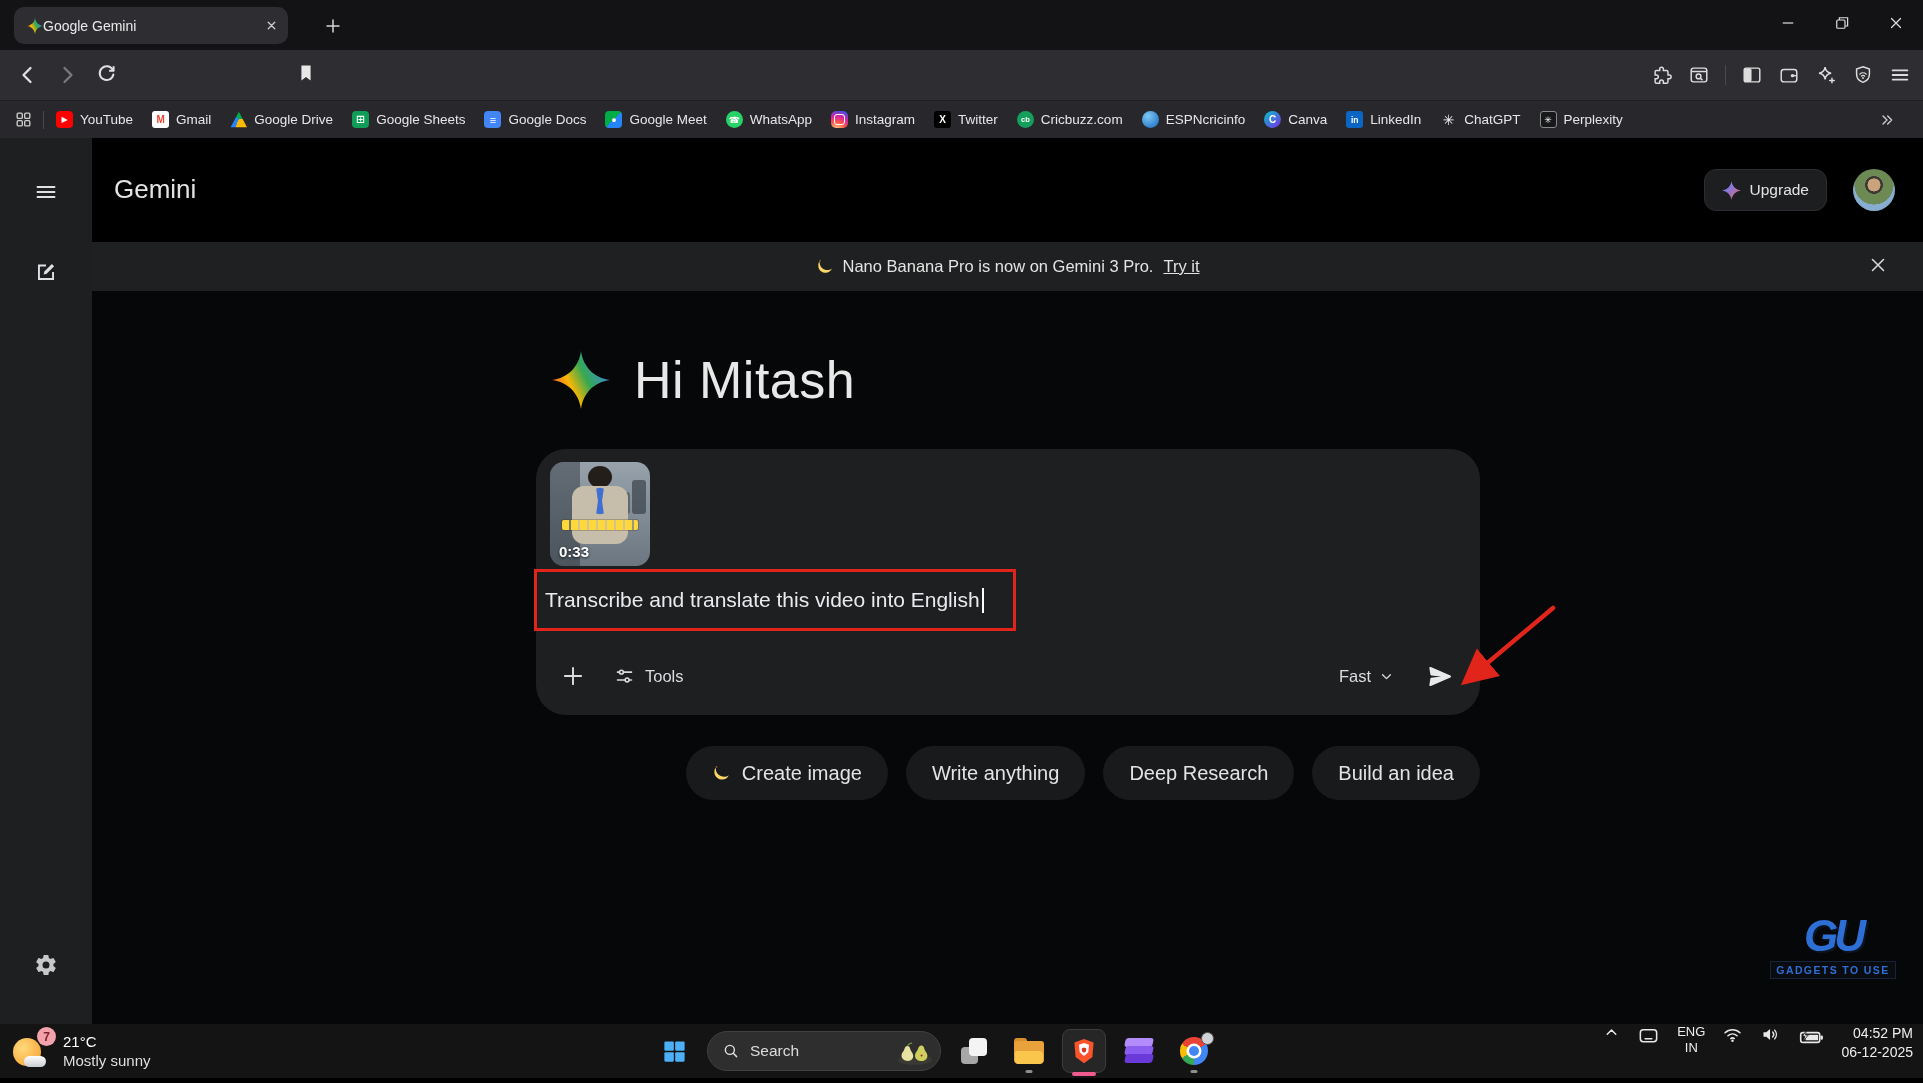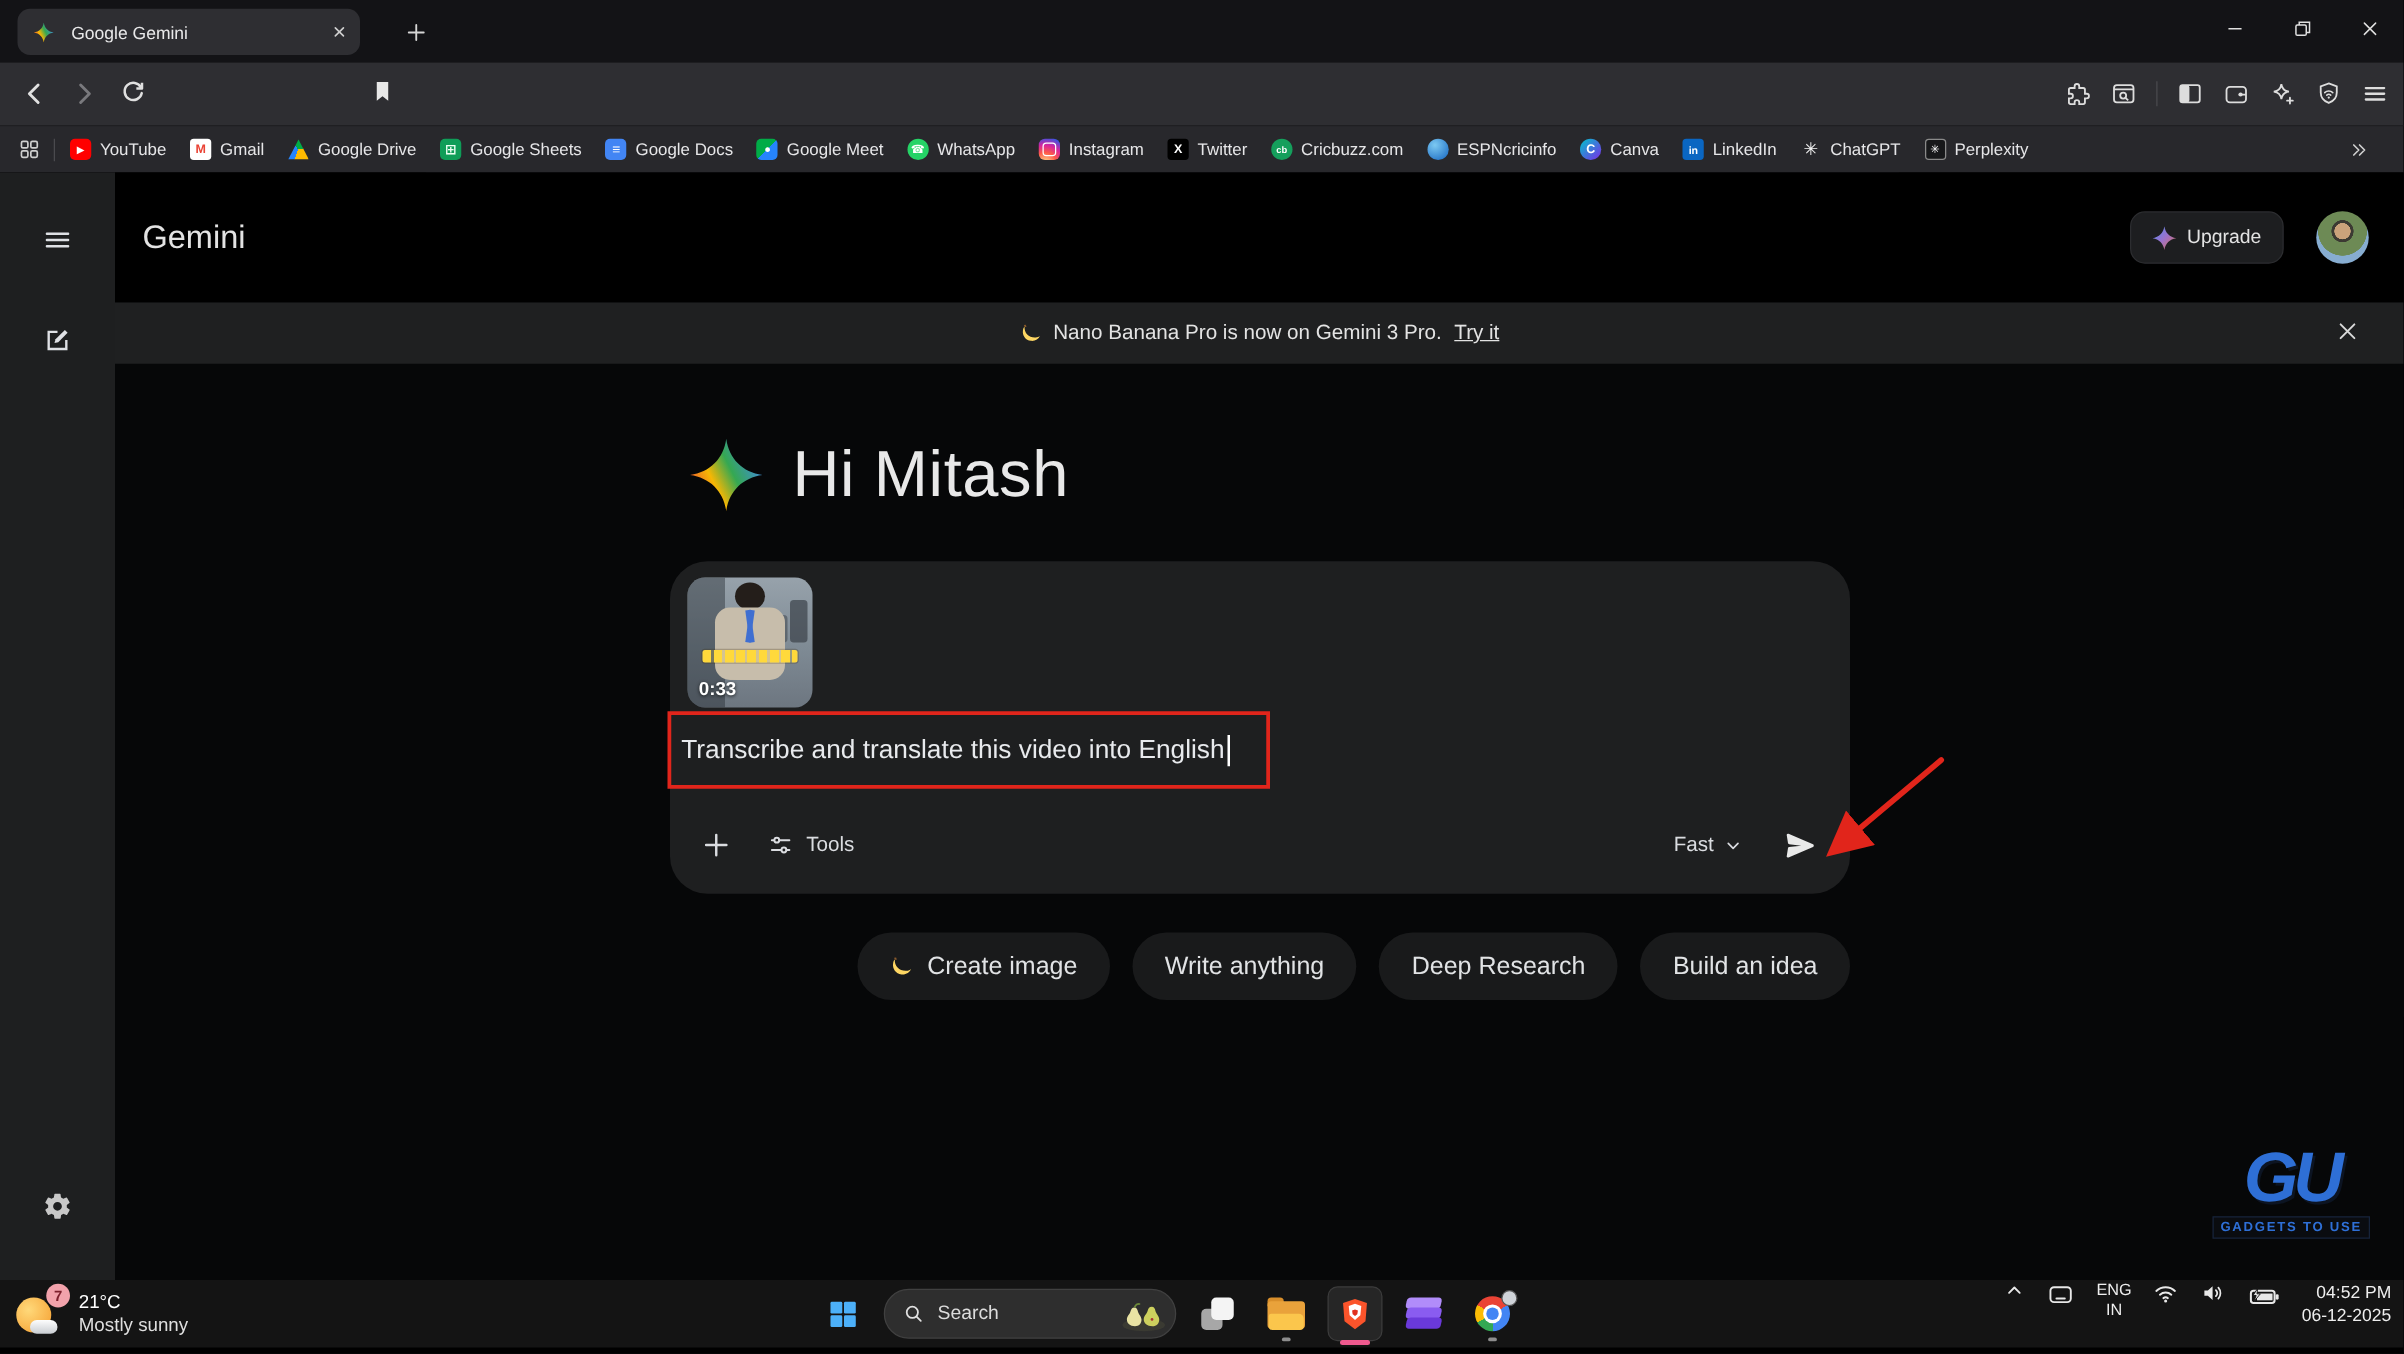--- a/index.html
+++ b/index.html
@@ -2,21 +2,21 @@
 <html><head>
 <meta charset="utf-8">
 <style>
   * { margin:0; padding:0; box-sizing:border-box; }
   body { font-family:"Liberation Sans","DejaVu Sans",sans-serif; background:#000; }
   .stage { position:relative; width:1923px; height:1083px; background:#060708; overflow:hidden; }
 
   
   .tabstrip { position:absolute; left:0; top:0; width:100%; height:50px; background:#131316; }
   .tab { position:absolute; left:14px; top:7px; width:274px; height:37px; background:#2e2e32;
-         border-radius:10px; display:flex; align-items:center; gap:14px; padding:0 10px 0 13px; }
+         border-radius:10px; display:flex; align-items:center; gap:0; padding:0 10px 0 13px; }
   .tab-title { flex:1; font-size:14px; color:#e9e9ea; white-space:nowrap; overflow:hidden; }
   .icon-btn { display:flex; align-items:center; justify-content:center; }
   .newtab { position:absolute; left:318px; top:11px; width:30px; height:30px; }
   .wincontrols { position:absolute; right:0; top:0; height:45px; display:flex; }
   .winbtn { width:54px; height:45px; display:flex; align-items:center; justify-content:center; }
 
   .toolbar { position:absolute; left:0; top:50px; width:100%; height:50px; background:#2e2e32; }
   .nav-ico { position:absolute; top:13px; }
   .urlbar { position:absolute; left:336px; top:57px; width:1188px; height:37px; background:#1b1b1e;
             border-radius:19px; display:flex; align-items:center; gap:11px; padding:0 14px 0 15px; }
@@ -109,21 +109,21 @@
   .model-group { display:flex; align-items:center; gap:7px; }
   .send-btn { margin-left:32px; display:flex; }
 
   .chips { position:absolute; left:444px; top:608px; width:944px; display:flex; justify-content:flex-end; gap:18px; }
   .chip { height:54px; border-radius:27px; background:#191a1b; padding:0 26px; display:flex; align-items:center; gap:10px; }
   .chip-label { font-size:20px; color:#e1e3e5; white-space:nowrap; }
   .chip-icon { display:none; }
   .chip-icon.banana { display:flex; }
 
   .watermark { position:absolute; right:22px; top:776px; width:136px; text-align:center; }
-  .wm-mono { font-size:56px; font-weight:800; font-style:italic; color:#2e6fd6; letter-spacing:-4px; line-height:1;
+  .wm-mono { font-size:44px; font-weight:800; font-style:italic; color:#2e6fd6; letter-spacing:-4px; line-height:1;
              text-shadow:2px 2px 0 #0c1422; }
   .wm-label { margin-top:3px; display:inline-block; font-size:10.5px; font-weight:bold; color:#2e6fd6;
               letter-spacing:1.4px; background:#0a0c10; padding:2px 5px; border:1px solid #16233a; }
 
   .annotation { position:absolute; left:0; top:0; width:1923px; height:1083px; pointer-events:none; }
 
   
   .taskbar { position:absolute; left:0; bottom:0; width:100%; height:59px; background:#141414; }
   .taskbar::after { content:""; position:absolute; left:0; bottom:0; width:100%; height:5px; background:#000; }
   .weather { position:absolute; left:10px; top:6px; display:flex; align-items:center; gap:9px; }

